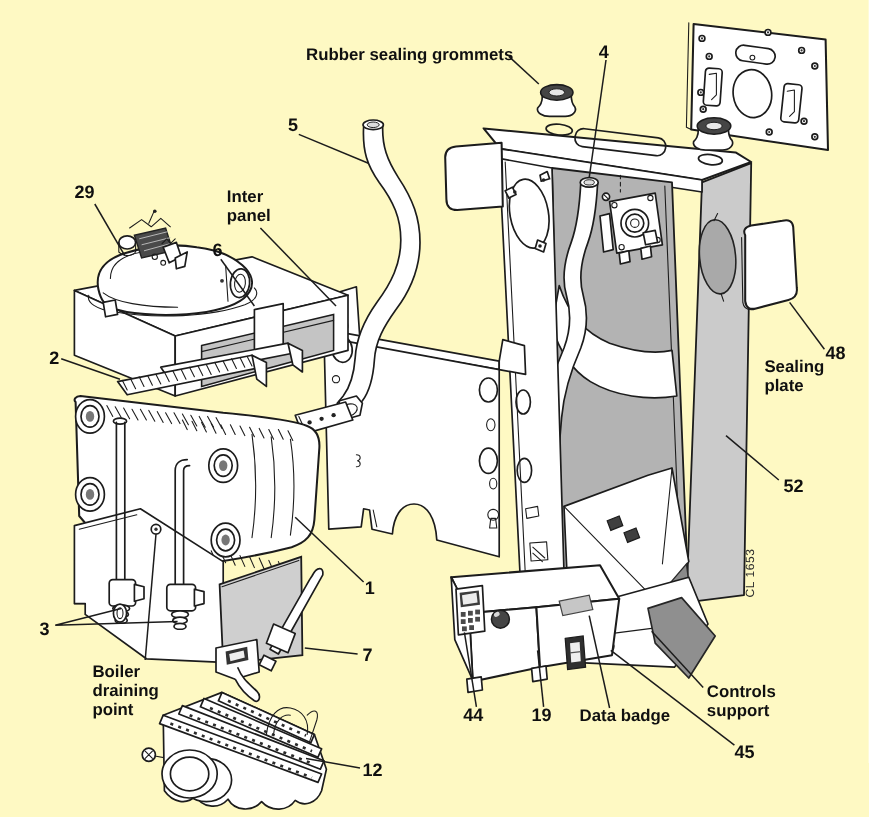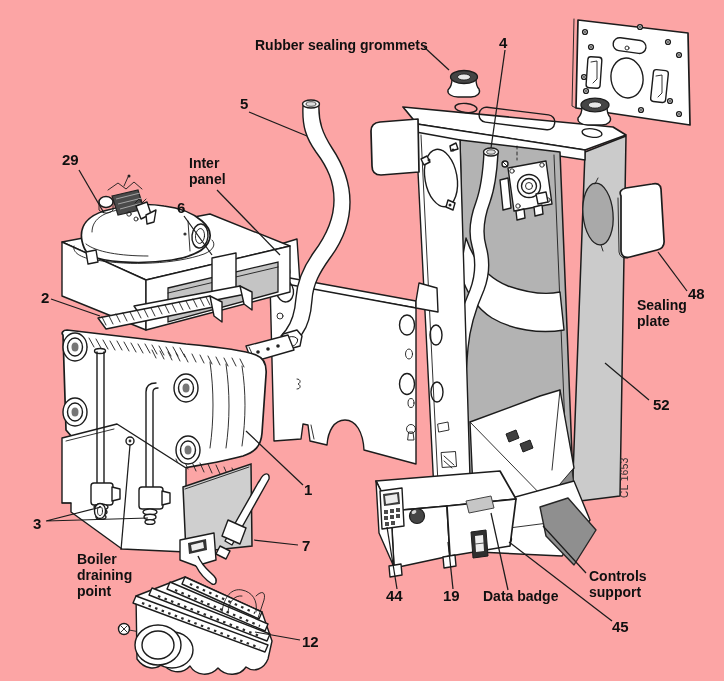--- a/index.html
+++ b/index.html
@@ -1,16 +1,16 @@
 <!DOCTYPE html>
 <html><head>
 <meta charset="utf-8">
 <style>
   html,body{margin:0;padding:0;background:#ffffff}
-  #stage{position:relative;width:724px;height:681px;background:#fca5a5;overflow:hidden}
+  #stage{position:relative;width:724px;height:681px;background:#fef9c3;overflow:hidden}
   svg{position:absolute;left:0;top:0}
   .s{stroke:#1c1c1c;stroke-width:1.4;stroke-linejoin:round;stroke-linecap:round;fill:none}
   .t{stroke-width:.9}
   .f{fill:#fff;stroke:#1c1c1c;stroke-width:1.4;stroke-linejoin:round}
   .f2{fill:#fff;stroke:#1c1c1c;stroke-width:1.7;stroke-linejoin:round}
   .gl{fill:#cbcbcb;stroke:#1c1c1c;stroke-width:1.5;stroke-linejoin:round}
   .gm{fill:#b3b3b3;stroke:#1c1c1c;stroke-width:1.5;stroke-linejoin:round}
   .gd{fill:#8f8f8f;stroke:#262626;stroke-width:1.4;stroke-linejoin:round}
   .dk{fill:#3f3f3f;stroke:#1c1c1c;stroke-width:1}
   .ld{stroke:#1c1c1c;stroke-width:1.25;fill:none}

